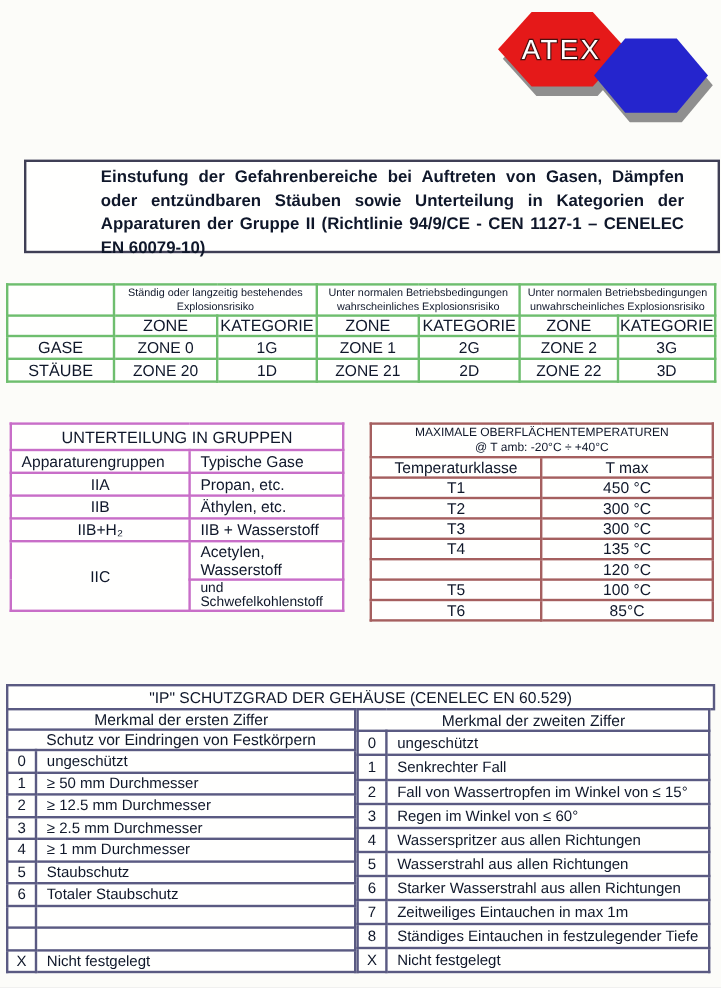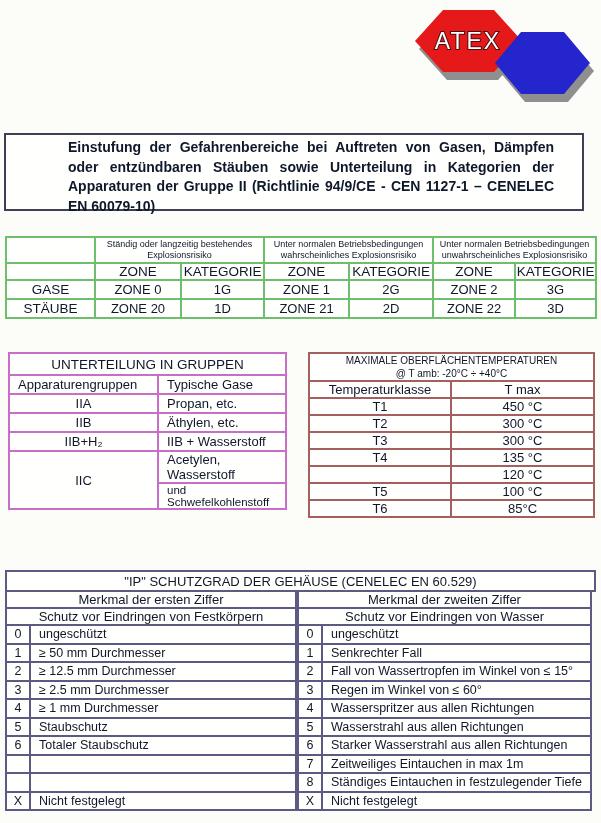--- a/index.html
+++ b/index.html
@@ -10,21 +10,21 @@
   }
   
   .logo{position:absolute;left:400px;top:2px;}
   
   .page-title{
     position:absolute;left:64px;top:93px;
     font-size:16px;font-weight:bold;letter-spacing:.4px;white-space:nowrap;
   }
   
   .intro{
-    position:absolute;left:4px;top:133px;width:580px;height:78px;
+    position:absolute;left:20px;top:133px;width:580px;height:78px;
     box-sizing:border-box;border:2px solid #3f3f55;background:#fffffe;
     padding:3px 28px 0 62px;
     font-size:14px;font-weight:bold;text-align:justify;line-height:19.5px;
   }
   
   table{border-collapse:collapse;table-layout:fixed;background:#fffffe;}
   .zones{position:absolute;left:5px;top:236px;width:590px;}
   .zones td{border:2px solid #6ebe6e;text-align:center;vertical-align:middle;padding:0;font-size:13px;}
   .zones td.gh{font-size:9px;line-height:11px;height:24px;padding:0 3px;}
   .zones td.ch{font-size:13.5px;height:14px;}
@@ -261,23 +261,20 @@
       <table class="ip-tbl" style="width:295px">
         <colgroup>
             <col style="width:24px">
             <col>
           </colgroup>
         <tbody>
             <tr>
           <td class="hdr" colspan="2">Merkmal der zweiten Ziffer</td>
         </tr>
         <tr>
-          <td class="hdr" colspan="2">Schutz vor Eindringen von Wasser</td>
-        </tr>
-        <tr>
           <td class="num">0</td>
           <td>ungeschützt</td>
         </tr>
         <tr>
           <td class="num">1</td>
           <td>Senkrechter Fall</td>
         </tr>
         <tr>
           <td class="num">2</td>
           <td>Fall von Wassertropfen im Winkel von ≤ 15°</td>

